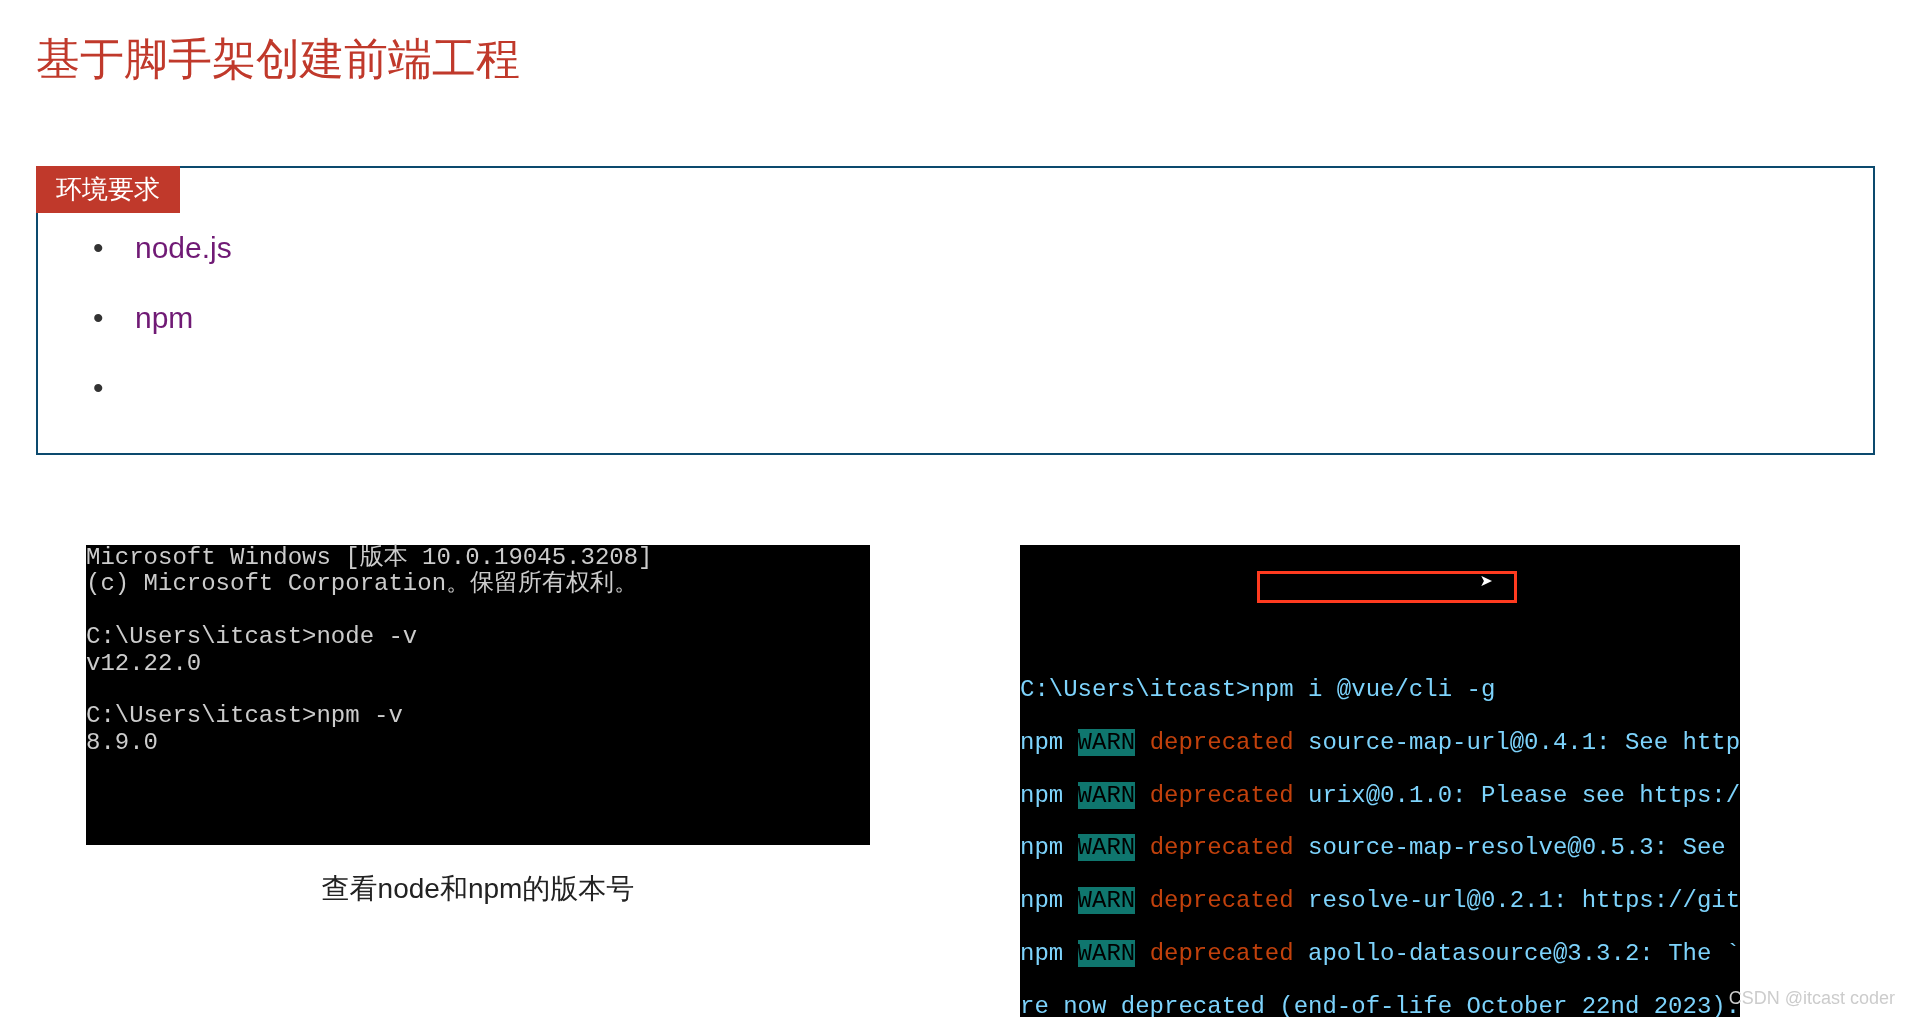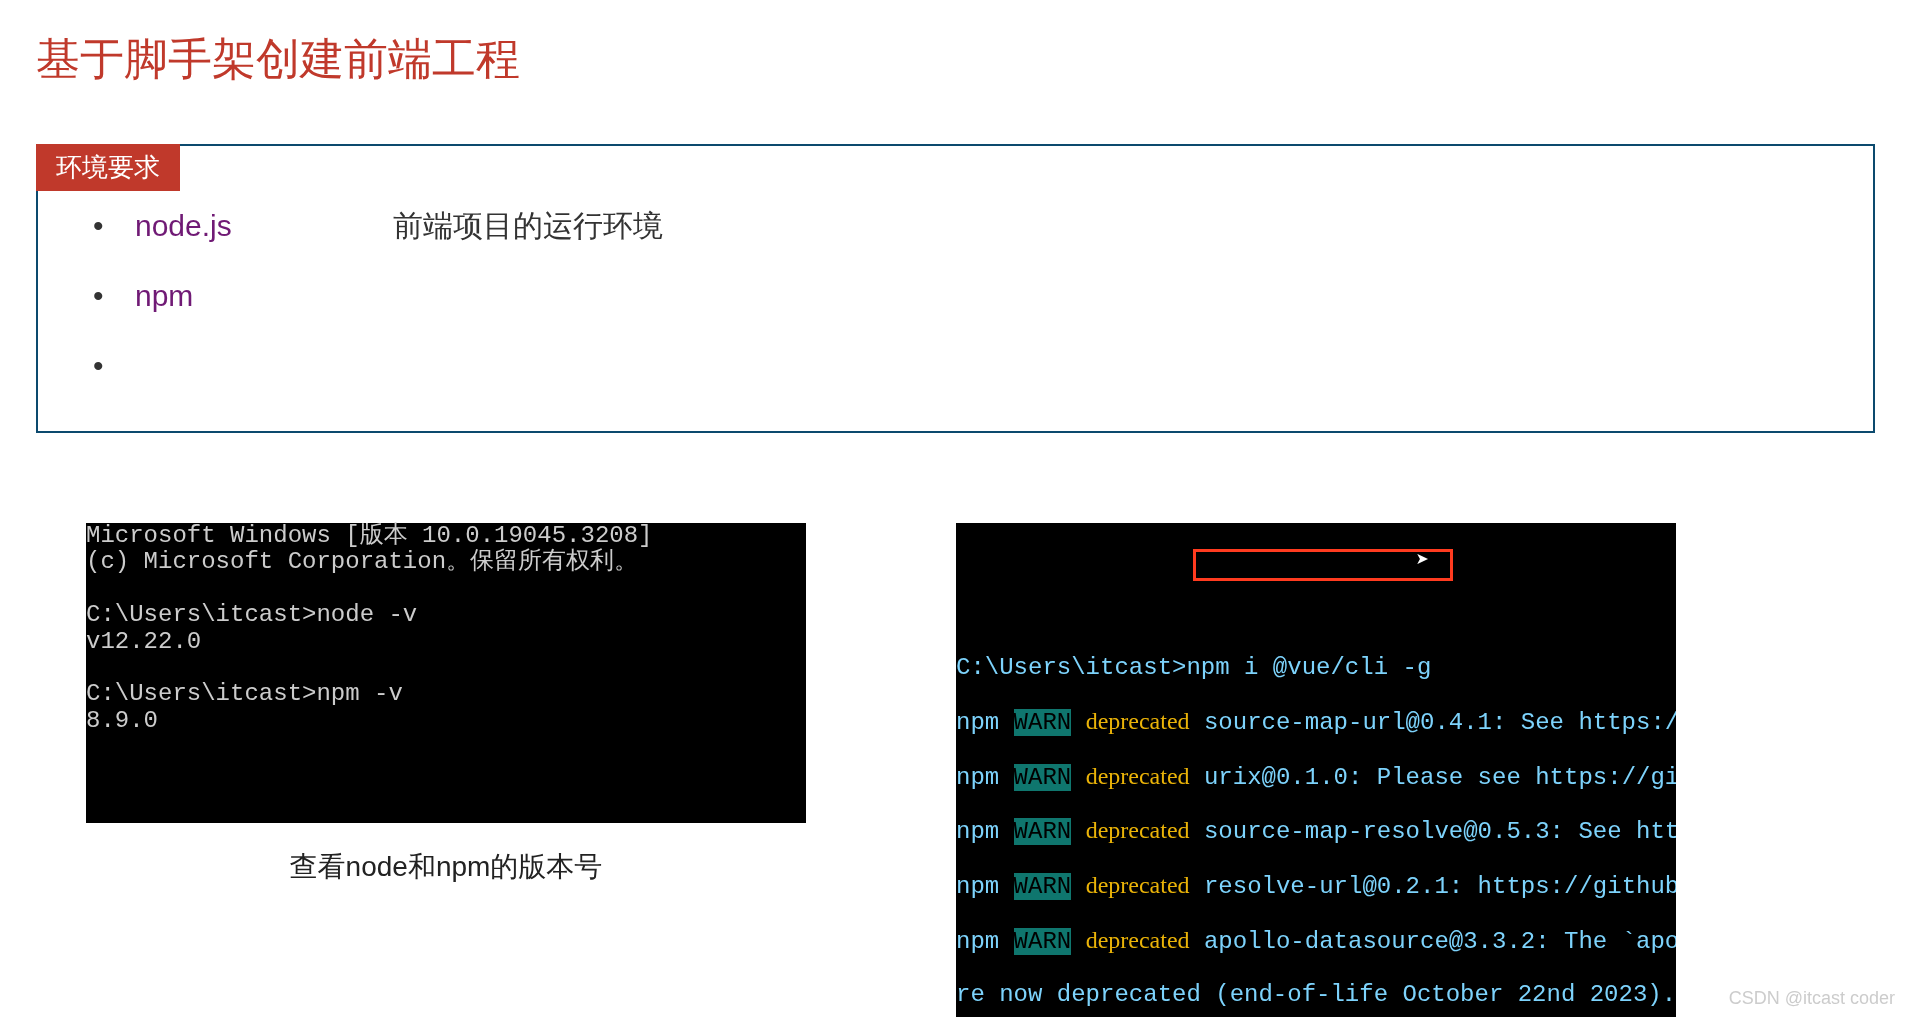--- a/index.html
+++ b/index.html
@@ -12,21 +12,21 @@
     }
     .container {
       width: 100%;
       height: 100%;
       padding: 30px 36px;
     }
     .page-title {
       color: #c0392b;
       font-size: 44px;
       font-weight: 400;
-      margin-bottom: 55px;
+      margin-bottom: 77px;
     }
     .section-box {
       border: 2px solid #0c4a6e;
       position: relative;
       padding: 45px 30px 30px 55px;
       margin-bottom: 90px;
     }
     .section-tag {
       position: absolute;
       top: -2px;
@@ -75,21 +75,21 @@
       background: #000;
       color: #ccc;
       font-family: Consolas, "Courier New", monospace;
       font-size: 24px;
       line-height: 1.1;
       padding: 0;
       white-space: pre;
       position: relative;
     }
     .term-left {
-      width: 720px;
+      width: 784px;
       min-height: 300px;
       padding: 0;
     }
     .term-right {
       width: 720px;
       min-height: 300px;
       padding: 0;
       overflow: hidden;
     }
     .term-caption {
@@ -108,21 +108,21 @@
     .cursor {
       position: absolute;
       top: 27px;
       left: 460px;
       color: #fff;
       font-size: 22px;
       pointer-events: none;
     }
     .term-right .t-line { display: block; padding: 0; margin: 0; line-height: 1.1; }
     .warn { background: #0f766e; color: #000; }
-    .dep { color: #eab308; font-family: Liberation Serif, serif; }
+    .dep { color: #c2410c; }
     .gray { color: #7dd3fc; }
     .watermark {
       position: absolute;
       bottom: 8px;
       right: 16px;
       font-size: 18px;
       color: #ccc;
       font-family: sans-serif;
     }
   </style>
@@ -131,21 +131,20 @@
 
 <div class="container">
   <h1 class="page-title">基于脚手架创建前端工程</h1>
 
   <div class="section-box">
     <div class="section-tag">环境要求</div>
     <ul class="req-list">
       <li class="req-item">
         <span class="bullet">•</span>
         <span class="req-name">node.js</span>
-        <span class="req-desc">前端项目的运行环境</span>
       </li>
       <li class="req-item">
         <span class="bullet">•</span>
         <span class="req-name">npm</span>
       </li>
       <li class="req-item">
         <span class="bullet">•</span>
       </li>
     </ul>
   </div>

